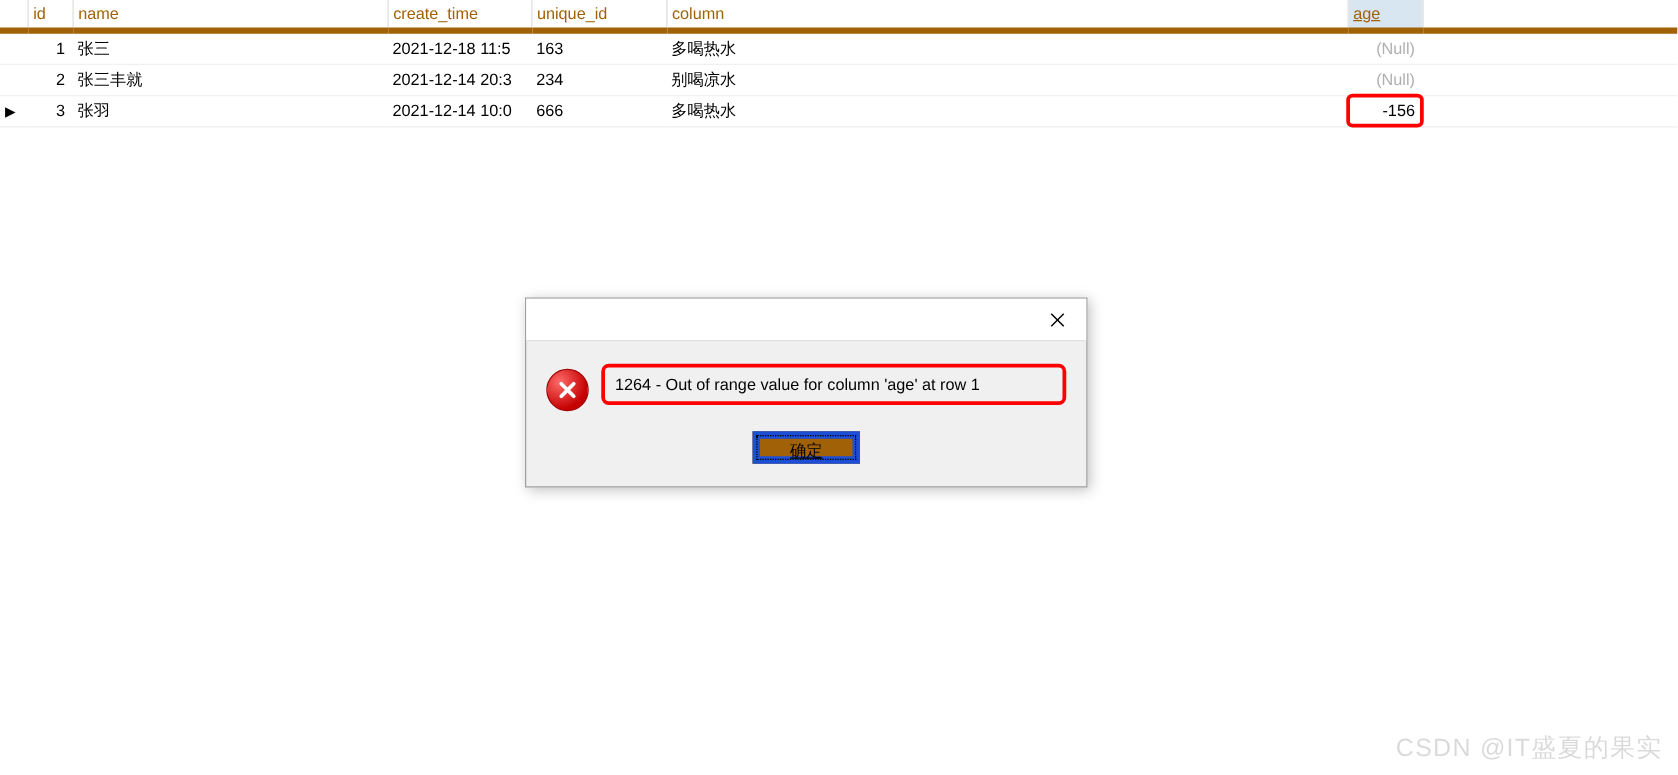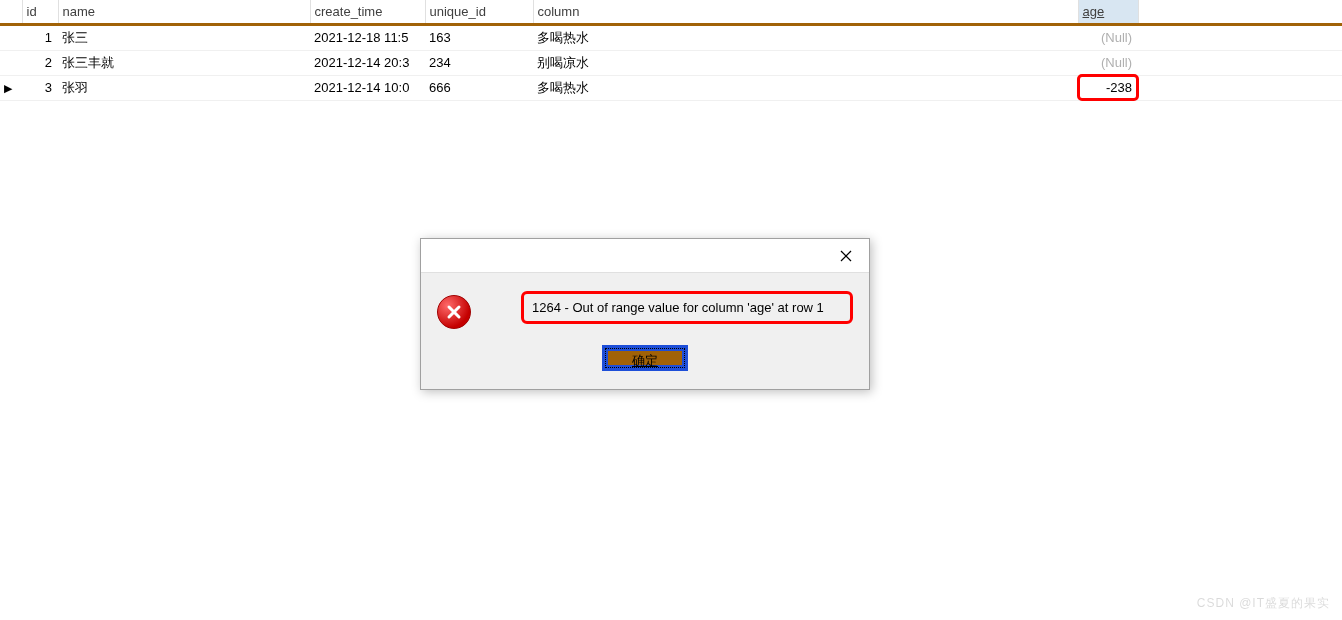--- a/index.html
+++ b/index.html
@@ -24,23 +24,23 @@
   .table th, .table td {
     text-align: left;
     padding: 3px 4px;
     height: 24px;
     font-weight: normal;
     white-space: nowrap;
     overflow: hidden;
   }
   .table th {
     background: #ffffff;
-    border-bottom: 3px solid #a16207;
+    border-bottom: 5px solid #a16207;
     border-left: 1px solid #e0e0e0;
-    color: #404040;
+    color: #a16207;
     margin-left: 24px;
   }
   .table th.sel-col-header {
     background: #d8e6f2;
     text-decoration: underline;
   }
   .table td {
     border-bottom: 1px solid #f0f0f0;
     color: #000;
   }
@@ -94,21 +94,20 @@
     display: flex;
     align-items: center;
     justify-content: center;
     cursor: pointer;
   }
   .dialog-close svg { width: 12px; height: 12px; }
   .dialog-body {
     display: flex;
     align-items: flex-start;
     padding: 18px 16px 10px 16px;
-    gap: 40px;
   }
   .error-icon-wrap {
     flex: 0 0 auto;
     margin-right: 10px;
     margin-top: 4px;
   }
   .error-icon {
     width: 34px; height: 34px;
     border-radius: 50%;
     background: radial-gradient(circle at 30% 30%, #ff6a6a, #c40000 70%);
@@ -141,21 +140,21 @@
     cursor: pointer;
     font-family: inherit;
     text-decoration: underline;
   }
 
   .watermark {
     position: absolute;
     right: 12px;
     bottom: 8px;
     color: rgba(0,0,0,0.15);
-    font-size: 12px;
+    font-size: 20px;
     letter-spacing: 1px;
   }
 </style>
 </head>
 <body>
 
 <table class="table">
   <thead>
     <tr>
       <th class="col-gutter"></th>
@@ -189,21 +188,21 @@
         <td class="col-age"><span class="null-val">(Null)</span></td>
         <td class="col-filler"></td>
       </tr>
       <tr>
         <td class="col-gutter"><span class="row-marker">▶</span></td>
         <td class="col-id">3</td>
         <td class="col-name">张羽</td>
         <td class="col-create">2021-12-14 10:0</td>
         <td class="col-unique">666</td>
         <td class="col-notice">多喝热水</td>
-        <td class="col-age highlight-cell">-238</td>
+        <td class="col-age highlight-cell">-156</td>
         <td class="col-filler"></td>
       </tr>
     </tbody>
 </table>
 
 <div class="dialog">
   <div class="dialog-titlebar">
     <div class="dialog-close">
       <svg viewBox="0 0 12 12">
         <line x1="1" y1="1" x2="11" y2="11" stroke="#000" stroke-width="1.2"></line>

